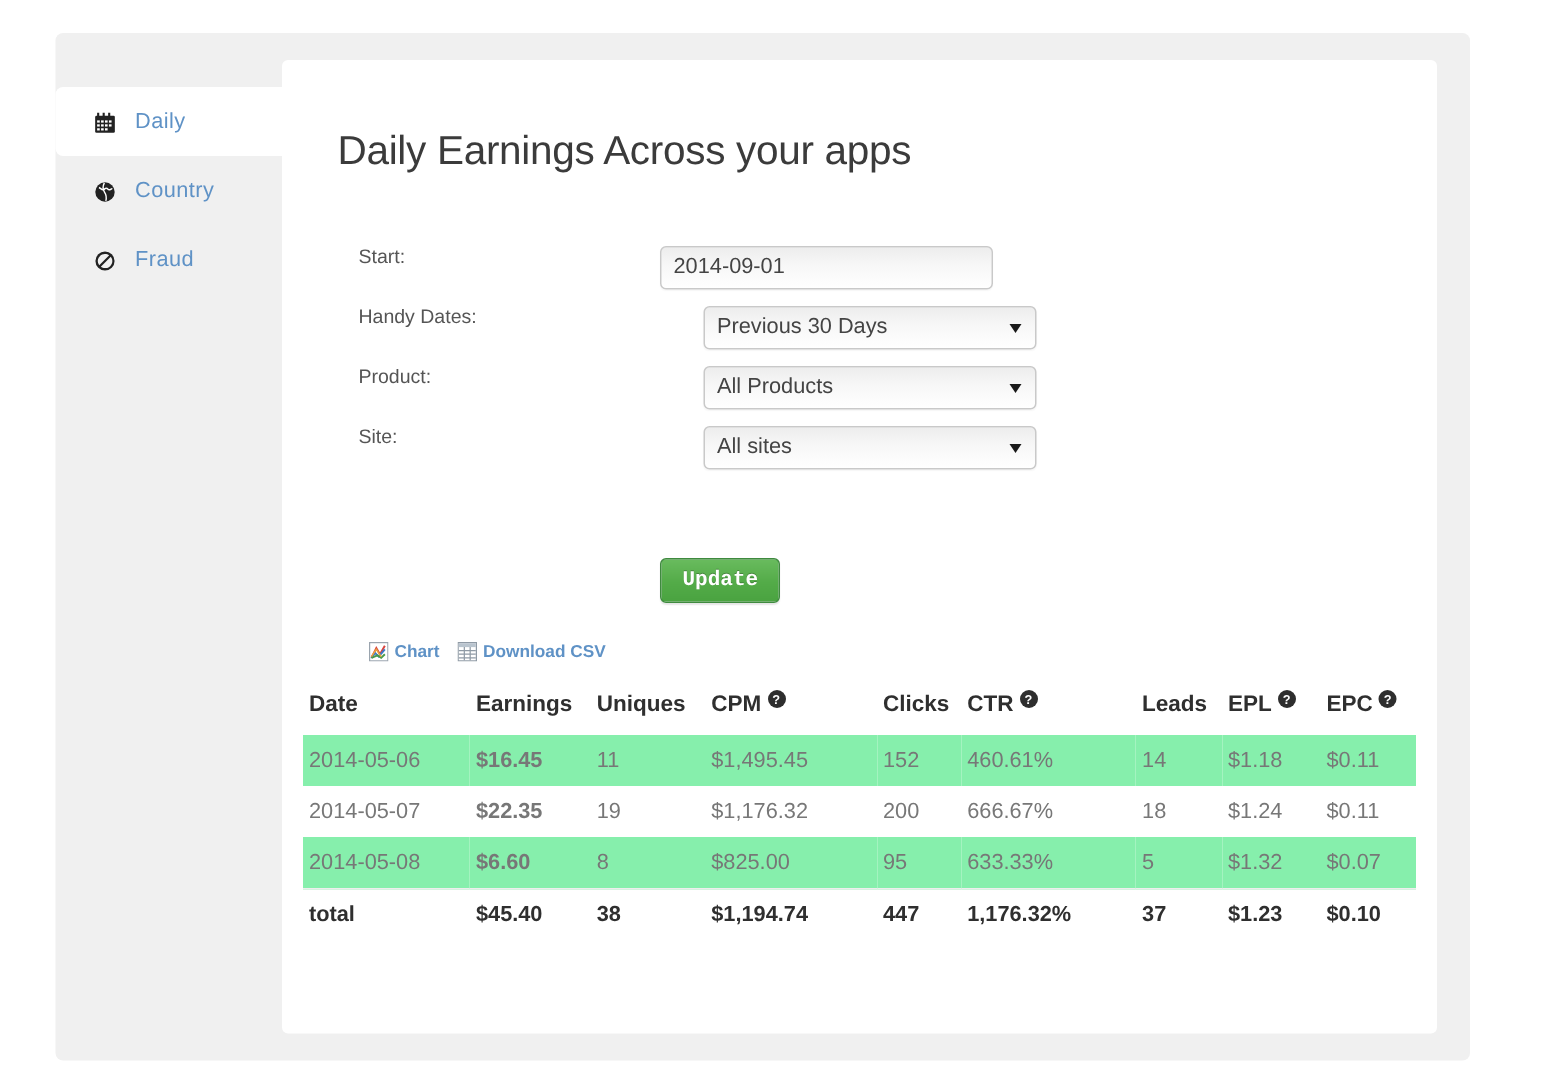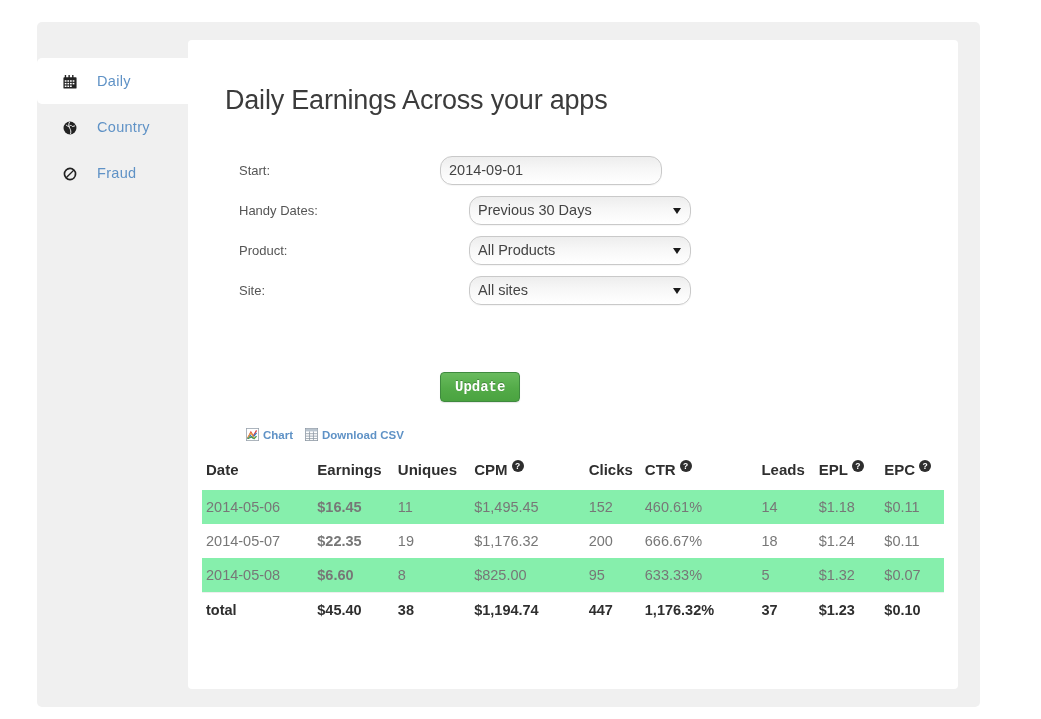--- a/index.html
+++ b/index.html
@@ -28,21 +28,21 @@
     position:absolute;
     left:0px; top:36px;
     width:155px;
   }
   .side-item {
     position:relative;
     height:46px;
     padding:0 0 0 26px;
     display:flex;
     align-items:center;
-    gap:20px;
+    gap:13px;
     text-decoration:none;
     cursor:pointer;
   }
   .side-item .side-label {
     color:#5f92c6;
     font-size:14.5px;
     letter-spacing:.3px;
   }
   .side-item.active {
     background:#ffffff;
@@ -90,24 +90,24 @@
     height:40px;
   }
   .form-label {
     position:absolute;
     left:14px; top:11px;
     font-size:13px;
     color:#555555;
   }
   .field {
     position:absolute;
-    left:215px; top:4px;
+    left:215px; top:12px;
     width:222px; height:29px;
     border:1px solid #c9c9c9;
-    border-radius:12px;
+    border-radius:4px;
     background:linear-gradient(to bottom,#ededed 0%,#f7f7f7 45%,#ffffff 100%);
     box-shadow:0 1px 1px rgba(0,0,0,.04);
     font-family:"Liberation Sans", sans-serif;
     font-size:14.5px;
     color:#444444;
     padding:0 8px;
     line-height:27px;
     cursor:text;
   }
   .field.sel { cursor:pointer;margin-left:29px; }

